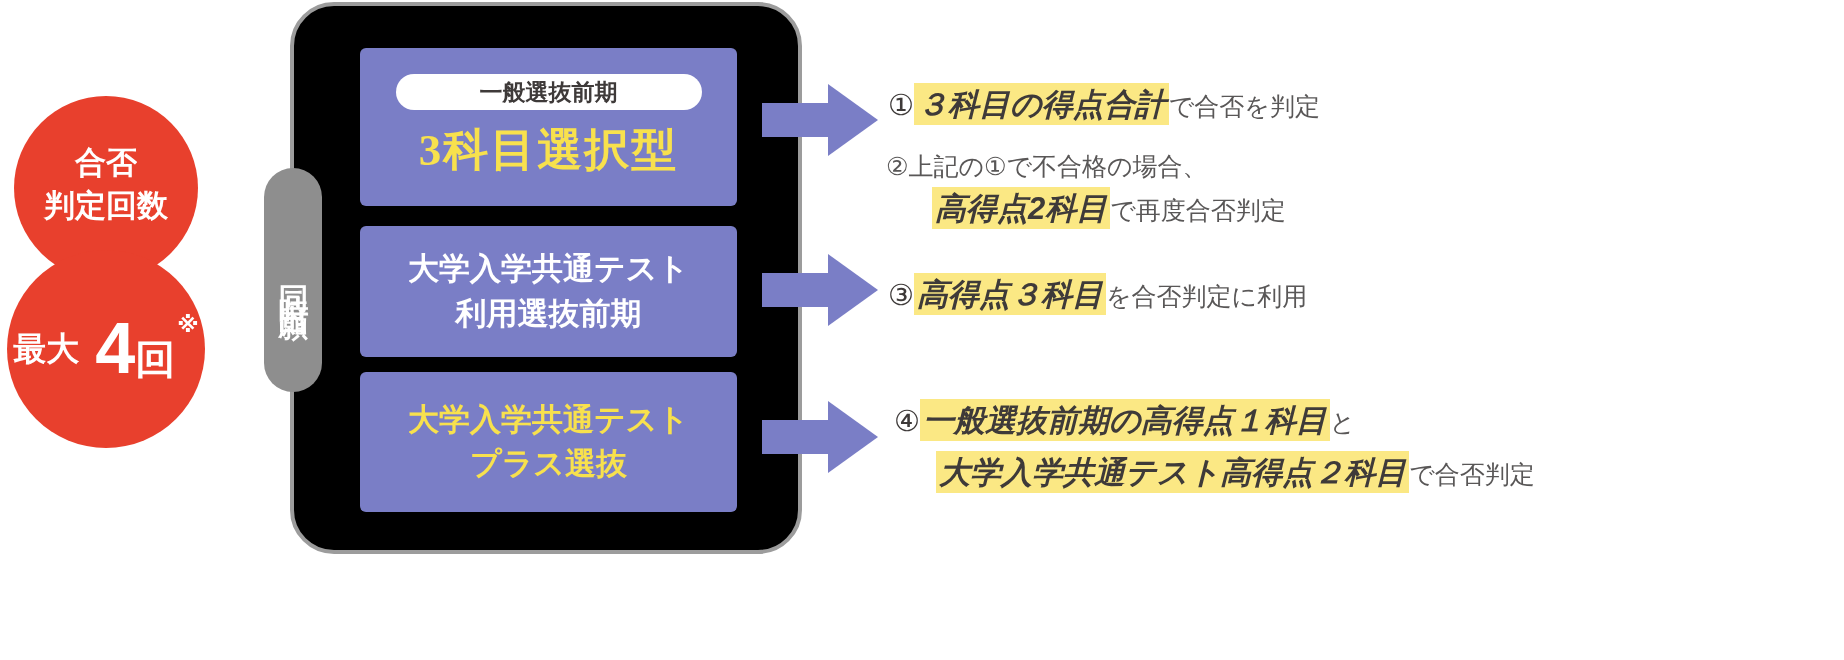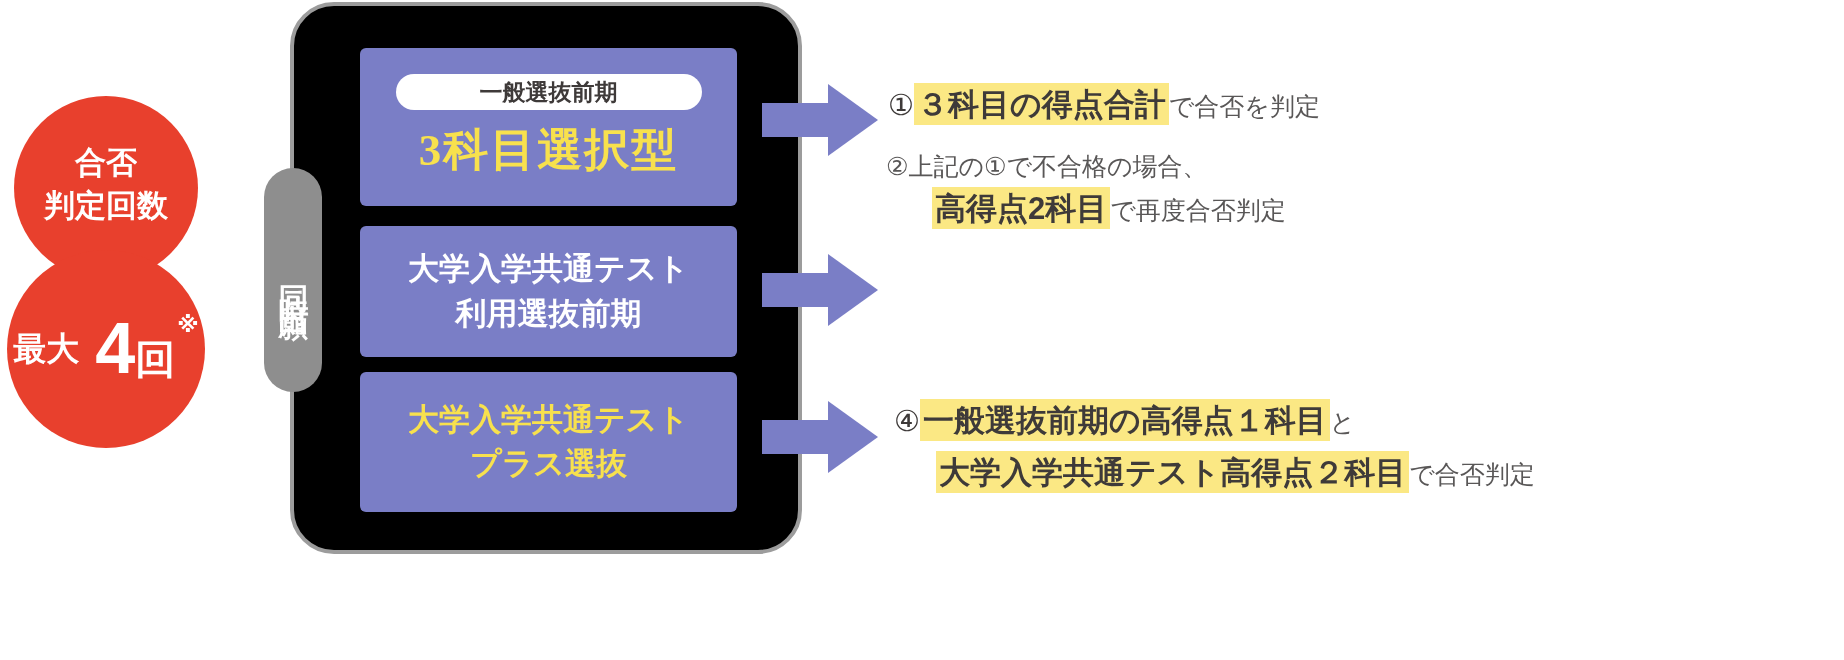--- a/index.html
+++ b/index.html
@@ -52,21 +52,21 @@
                  border-top:36px solid transparent; border-bottom:36px solid transparent;
                  border-left:50px solid var(--purple,#7a7ec6); }
   .arrow-1 { left:762px; top:84px; }
   .arrow-2 { left:762px; top:254px; }
   .arrow-3 { left:762px; top:401px; }
 
   
   .note { position:absolute; white-space:nowrap; }
   .n-num { font-size:29px; color:var(--dark-text,#3e3a39); }
   .hl { font-size:31px; font-weight:bold; color:var(--dark-text,#3e3a39);
-        background:var(--highlight,#fbe884); padding:4px 3px 3px; }
+        background:var(--highlight,#fbe884); padding:4px 3px 3px;font-style:italic; }
   .tail { font-size:25px; color:var(--gray-text,#595757); }
   .lead { font-size:25px; color:var(--gray-text,#595757); }
 </style>
 </head>
 <body>
 
 <div class="canvas">
 
   <div class="circle circle-top">合否
 判定回数</div>
@@ -115,20 +115,23 @@
     <span class="n-num">①</span><span class="hl">３科目の得点合計</span><span class="tail">で合否を判定</span>
   </div>
 
   <div class="note" style="left:886px; top:150px;">
     <span class="lead">②上記の①で不合格の場合、</span>
   </div>
   <div class="note" style="left:924px; top:188px;padding-left:8px;">
     <span class="hl">高得点2科目</span><span class="tail">で再度合否判定</span>
   </div>
 
+  <div class="note" style="left:888px; top:274px;">
+    <span class="n-num">③</span><span class="hl">高得点３科目</span><span class="tail">を合否判定に利用</span>
+  </div>
 
   <div class="note" style="left:888px; top:400px;margin-left:6px;">
     <span class="n-num">④</span><span class="hl">一般選抜前期の高得点１科目</span><span class="tail">と</span>
   </div>
   <div class="note" style="left:924px; top:452px;padding-left:12px;">
     <span class="hl">大学入学共通テスト高得点２科目</span><span class="tail">で合否判定</span>
   </div>
 
 </div>
 

